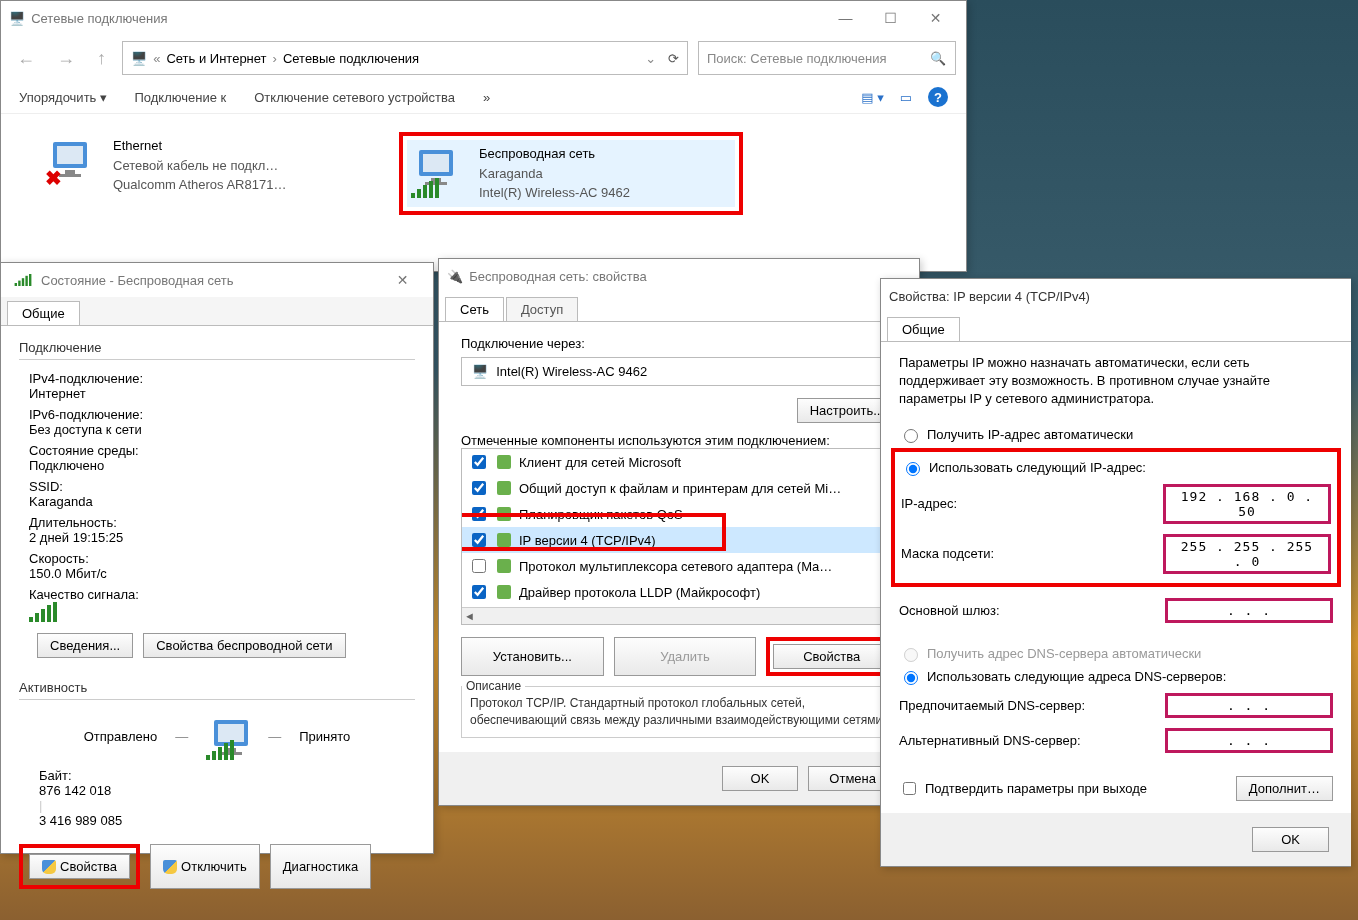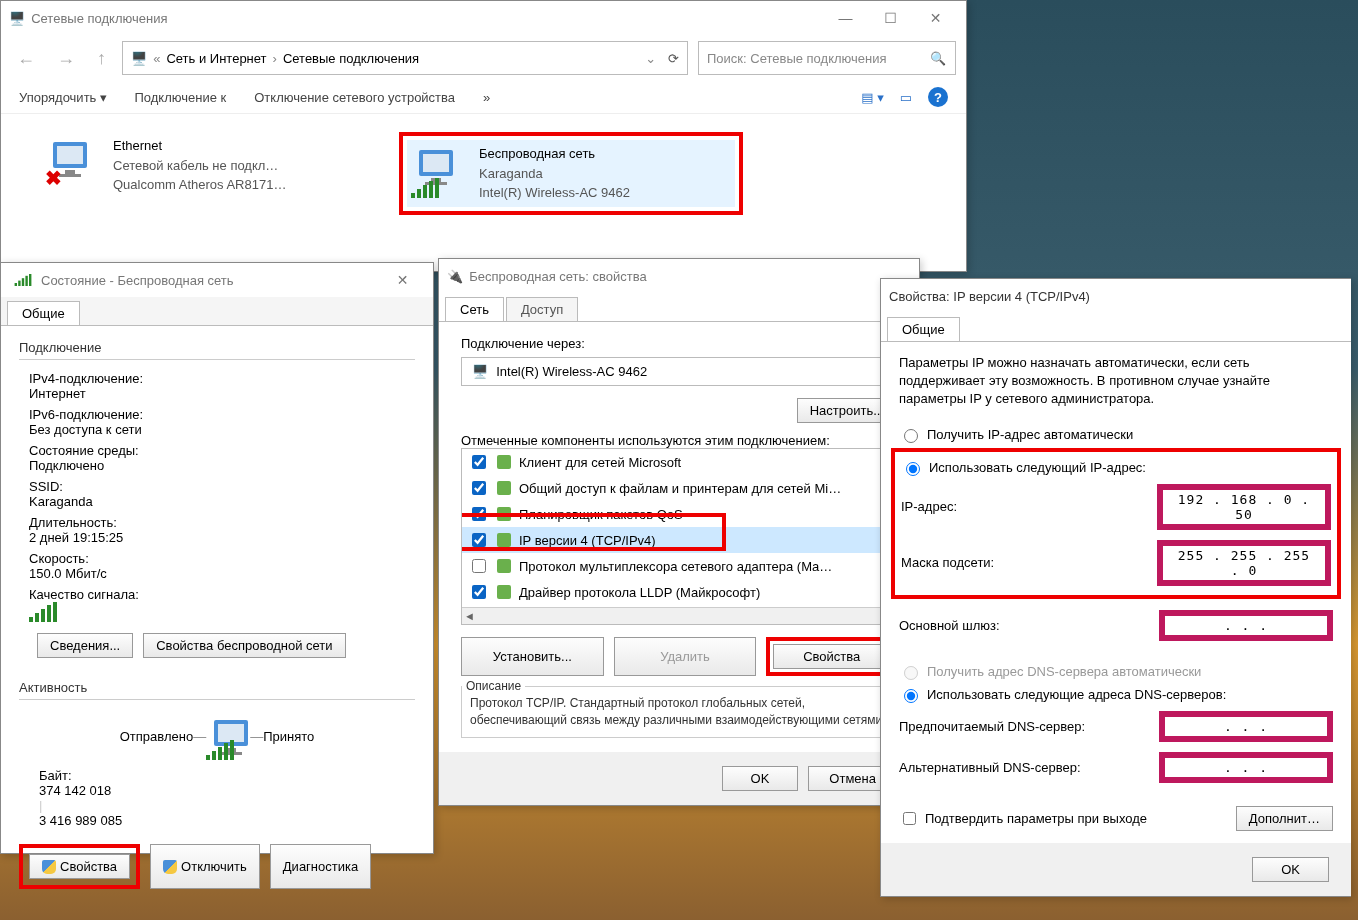--- a/index.html
+++ b/index.html
@@ -136,21 +136,21 @@
 .compitem input[type=checkbox] { width: 14px; height: 14px; accent-color: #0a64c4; }
 .compitem.selected { background: #cde8ff; }
 .scrollh { position: absolute; bottom: 0; left: 0; right: 0; height: 16px; background: #f0f0f0; border-top: 1px solid #ccc; display: flex; justify-content: space-between; align-items: center; padding: 0 2px; font-size: 11px; color: #666; }
 .descbox { border-top: 1px solid #ccc; border-left: 1px solid #ccc; border-right: 1px solid #ccc; border-bottom: 1px solid #ccc; padding: 8px; margin-top: 10px; font-size: 12px; color: #333; line-height: 1.4; position: relative; }
 .descbox .leg { position: absolute; top: -9px; left: 0; background: #fff; padding: 0 4px; font-size: 12px; }
 .ipv4win { background: #fff; }
 .ipbody { padding: 12px 18px; font-size: 13px; }
 .radio { display: flex; align-items: center; gap: 6px; padding: 3px 0; }
 .radio input { width: 14px; height: 14px; }
 .iprow { display: flex; justify-content: space-between; align-items: center; padding: 5px 0; }
-.ipinput { border: 6px solid #be185d; width: 150px; padding: 2px 6px; text-align: center; font-family: monospace; font-size: 13px; background: #fff; letter-spacing: 1px; }
+.ipinput { border: 3px solid #be185d; width: 150px; padding: 2px 6px; text-align: center; font-family: monospace; font-size: 13px; background: #fff; letter-spacing: 1px; }
 .checkbox { display: flex; align-items: center; gap: 6px; }
 .shield { display:inline-block; width:14px; height:14px; background: linear-gradient(135deg,#4a90d9 50%, #f5c842 50%); border-radius: 2px 2px 5px 5px; }
 .pcicon { fill: #4a90d9; }
 .xred { position: absolute; bottom: 0; left: 0; color: #d00; font-size: 20px; font-weight: bold; }
 .netproto { display:inline-block; width:14px; height:14px; background:#6ab04c; border-radius:2px; position: relative; }
 </style>
 </head>
 <body>
 
 <div class="window" style="left:0; top:0; width:965px; height:270px;">
@@ -290,21 +290,21 @@
         </span>
     </div>
     <div class="btnrow">
       <span class="btn">Сведения...</span>
       <span class="btn">Свойства беспроводной сети</span>
     </div>
   </div>
   <div class="group">
     <div class="grouplabel">Активность</div>
     <hr class="grouphr">
-    <div style="display:flex;align-items:center;justify-content:center;gap:0;padding:6px 0">
+    <div style="display:flex;align-items:center;justify-content:center;gap:18px;padding:6px 0">
       <span>Отправлено</span>
       <span style="color:#888">—</span>
       <div class="neticon" style="width:44px;height:44px">
         <svg viewBox="0 0 54 54">
             <rect class="pcicon" x="8" y="6" width="34" height="26" rx="2"></rect>
             <rect fill="#dce8f4" x="12" y="10" width="26" height="18"></rect>
             <rect fill="#888" x="20" y="34" width="10" height="4"></rect>
             <rect fill="#888" x="14" y="38" width="22" height="3"></rect>
           </svg>
         <div style="position:absolute;bottom:-2px;left:0" class="signalbars">
@@ -313,21 +313,21 @@
             <span></span>
             <span></span>
             <span></span>
           </div>
       </div>
       <span style="color:#888">—</span>
       <span>Принято</span>
     </div>
     <div class="row" style="padding:4px 20px">
       <span>Байт:</span>
-      <span>374 142 018</span>
+      <span>876 142 018</span>
       <span style="color:#ccc">|</span>
       <span>3 416 989 085</span>
     </div>
   </div>
   <div class="btnrow" style="padding-left:18px">
     <span class="redbox" style="padding:6px">
       <span class="btn">
           <span class="shield"></span>
           <span>Свойства</span>
         </span>

